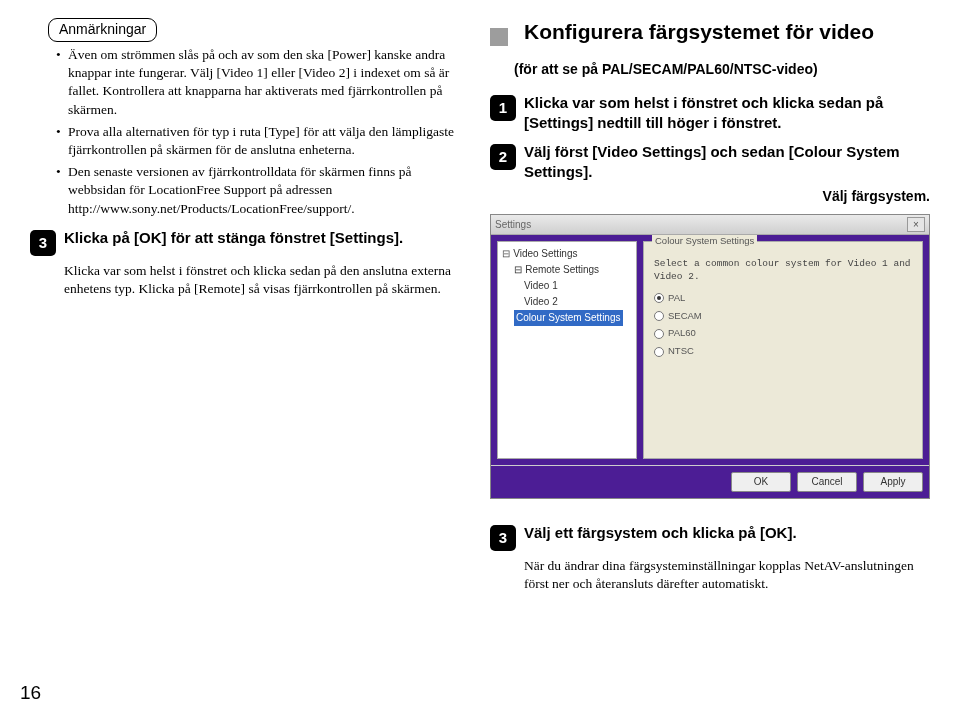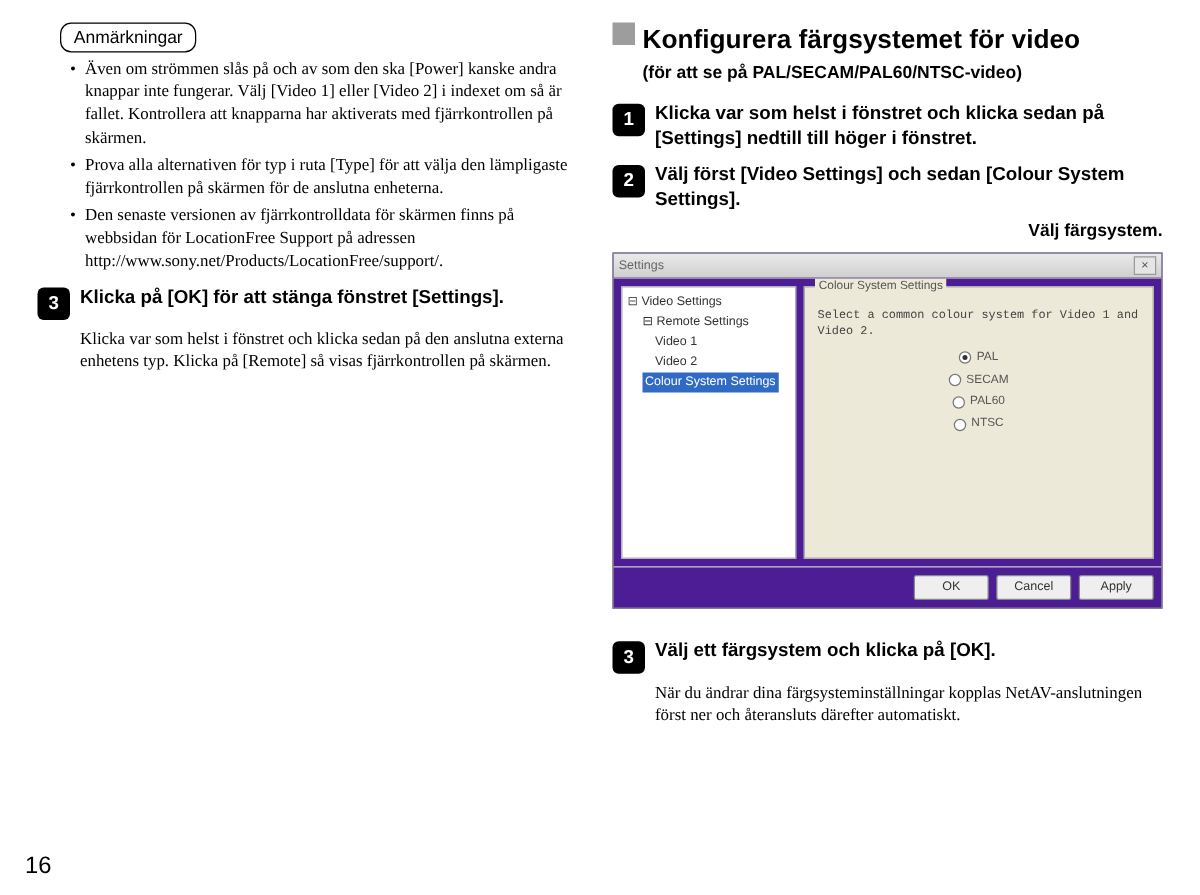--- a/index.html
+++ b/index.html
@@ -76,23 +76,23 @@
     line-height: 1.3;
   }
   .sub-txt {
     padding-left: 34px;
     margin-bottom: 8px;
   }
   .plain-txt { margin-bottom: 8px; }
 
   .section-head {
     display: flex;
-    align-items: flex-start;
-    gap: 6px;
-    margin-bottom: 2px;
+    align-items: flex-end;
+    gap: 16px;
+    margin-bottom: 14px;
   }
   .sq {
     width: 18px;
     height: 18px;
     background: #9d9d9d;
     flex-shrink: 0;
   }
   .section-title {
     font-family: Arial, Helvetica, sans-serif;
     font-weight: bold;
@@ -178,21 +178,21 @@
   .group-label {
     position: absolute;
     top: -7px;
     left: 8px;
     background: #ece9d8;
     padding: 0 3px;
     font-size: 9.5px;
     color: #555;
   }
   .group-desc { font-size: 9.5px; color:#444; margin-bottom:8px;font-family:Liberation Mono, monospace; }
-  .radio-row { display:flex; align-items:center; gap:4px; margin-bottom:5px; font-size:9.5px; color:#555;justify-content:center;}
+  .radio-row { display:flex; align-items:center; gap:4px; margin-bottom:5px; font-size:9.5px; color:#555;}
   .radio-dot {
     width:10px;height:10px;border:1px solid #777;border-radius:50%;
     display:inline-flex;align-items:center;justify-content:center;background:#fff;
   }
   .radio-dot.sel::after{content:"";width:4px;height:4px;background:#333;border-radius:50%;}
   .btn-row {
     display:flex;
     justify-content:flex-end;
     gap:6px;
     padding:6px;

